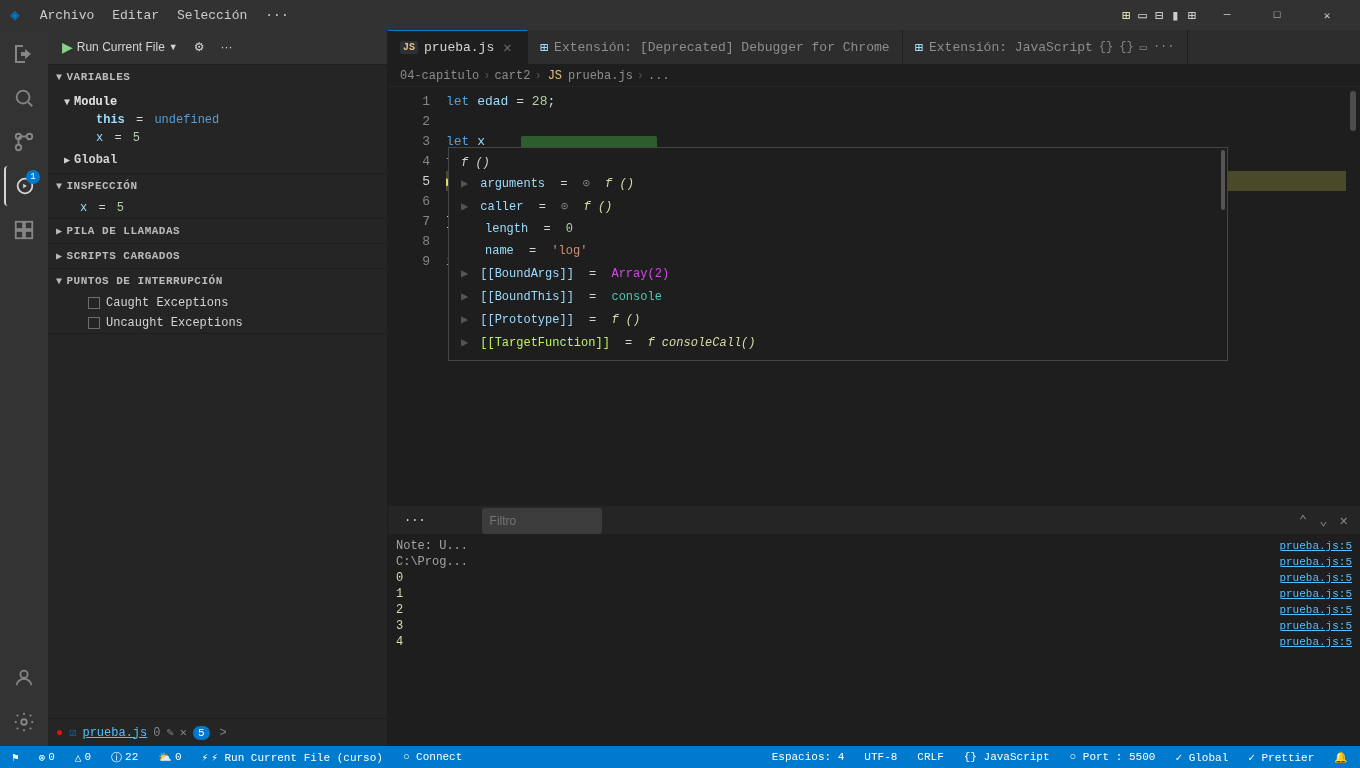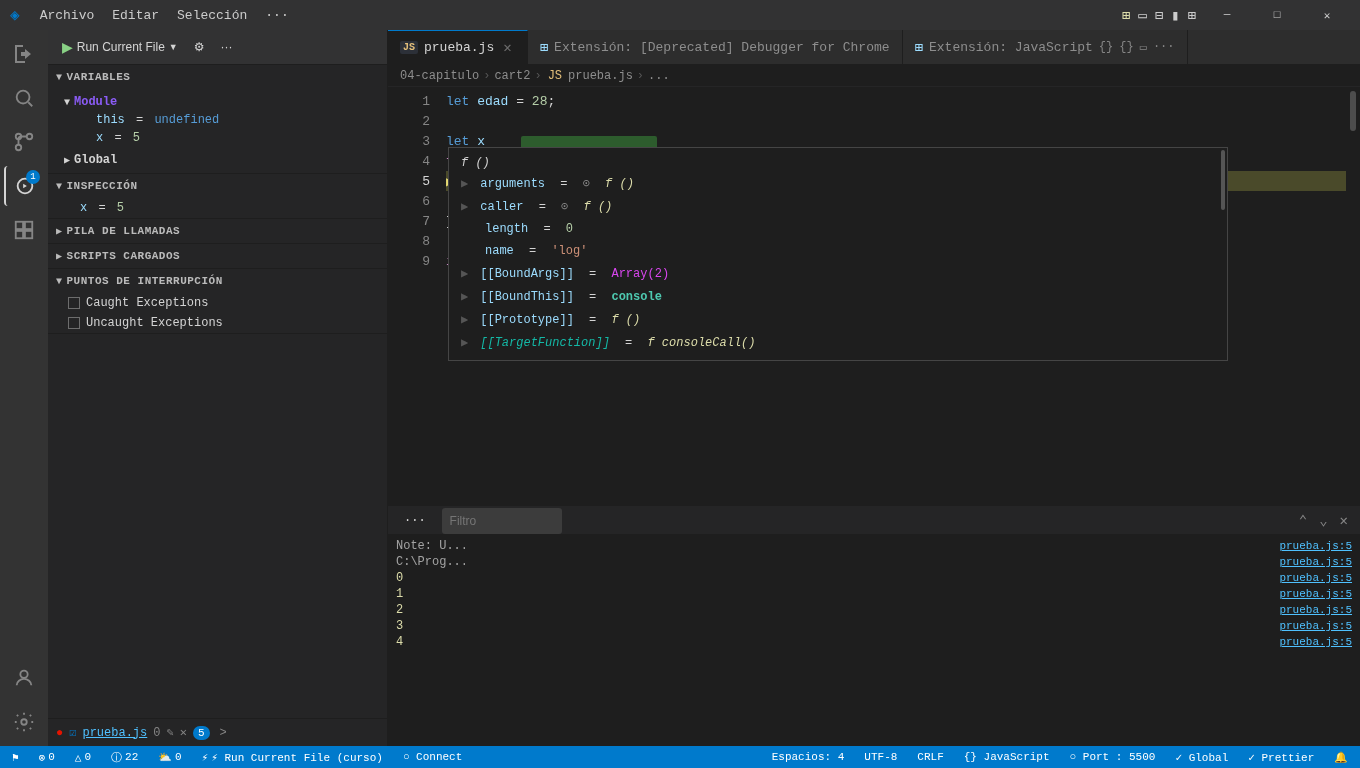--- a/index.html
+++ b/index.html
@@ -183,21 +183,21 @@
     }
     .var-item {
       padding: 2px 8px 2px 32px;
       font-size: 12px;
       cursor: pointer;
     }
     .var-name { color: #9cdcfe; }
     .var-equals { color: #d4d4d4; margin: 0 4px; }
     .var-value-num { color: #b5cea8; }
     .var-value-undef { color: #569cd6; }
-    .this-color { color: #9cdcfe; }
+    .this-color { color: #9cdcfe; font-weight: bold; }
 
     
     .inspection-var {
       padding: 3px 8px 3px 32px;
       font-size: 12px;
     }
 
     
     .collapsed-header {
       display: flex;
@@ -208,21 +208,21 @@
       font-weight: 700;
       text-transform: uppercase;
       color: #bbbbbb;
       letter-spacing: 0.5px;
     }
 
     
     .breakpoint-item {
       display: flex;
       align-items: center;
-      padding: 3px 8px 3px 20px;
+      padding: 3px 8px 3px 40px;
       font-size: 12px;
       gap: 6px;
     }
     .bp-checkbox {
       width: 12px;
       height: 12px;
       border: 1px solid #6d6d6d;
       background: transparent;
       display: inline-block;
       flex-shrink: 0;
@@ -357,21 +357,21 @@
       background: #4a4a2a;
     }
     
     .kw { color: #c586c0; }
     .kw2 { color: #569cd6; }
     .fn { color: #dcdcaa; }
     .str { color: #ce9178; }
     .num { color: #b5cea8; }
     .var-c { color: #9cdcfe; }
     .op { color: #d4d4d4; }
-    .prop { color: #4ec9b0; font-weight: bold; }
+    .prop { color: #4ec9b0; }
     .debug-arrow {
       color: #e6db74;
       font-size: 14px;
       margin-right: 4px;
       display: inline-block;
     }
 
     
     .hover-panel {
       position: absolute;
@@ -448,20 +448,21 @@
       cursor: pointer;
     }
     .terminal-filter {
       background: #3c3c3c;
       border: none;
       color: #d4d4d4;
       padding: 6px 8px;
       font-size: 12px;
       border-radius: 3px;
       width: 120px;
+      margin-left: 40px;
     }
     .terminal-icons {
       display: flex;
       gap: 4px;
       margin-left: auto;
     }
     .terminal-icon {
       color: #858585;
       cursor: pointer;
       padding: 2px 4px;
@@ -590,21 +591,21 @@
 
     <div class="panel-section">
       <div class="panel-header">
         <span class="chevron">▼</span>
         <span>VARIABLES</span>
       </div>
       <div class="var-tree">
         <div class="var-group">
           <div class="var-group-header">
             <span class="chevron">▼</span>
-            <span style="color:#8b5cf6;font-weight:600;">Module</span>
+            <span style="color:#e5e5e5;font-weight:600;">Module</span>
           </div>
           <div class="var-item">
             <span class="var-name this-color">this</span>
             <span class="var-equals">=</span>
             <span class="var-value-undef">undefined</span>
           </div>
           <div class="var-item">
             <span class="var-name">x</span>
             <span class="var-equals">=</span>
             <span class="var-value-num">5</span>
@@ -830,21 +831,21 @@
                 <span class="prop">console</span>
               </div>
               <div class="hover-prop">
                 <span class="hover-expand">▶</span>
                 <span style="color:#9cdcfe;">[[Prototype]]</span>
                 <span class="hover-prop-eq">&nbsp;=&nbsp;</span>
                 <span class="hover-prop-val fn-val">f&nbsp;()</span>
               </div>
               <div class="hover-prop">
                 <span class="hover-expand">▶</span>
-                <span style="color:#14b8a6;font-style:italic;">[[TargetFunction]]</span>
+                <span style="color:#bef264;">[[TargetFunction]]</span>
                 <span class="hover-prop-eq">&nbsp;=&nbsp;</span>
                 <span class="hover-prop-val fn-val">f&nbsp;consoleCall()</span>
               </div>
 
             </div>
             <div class="hover-panel-scrollbar"></div>
           </div>
 
         </div>
 

